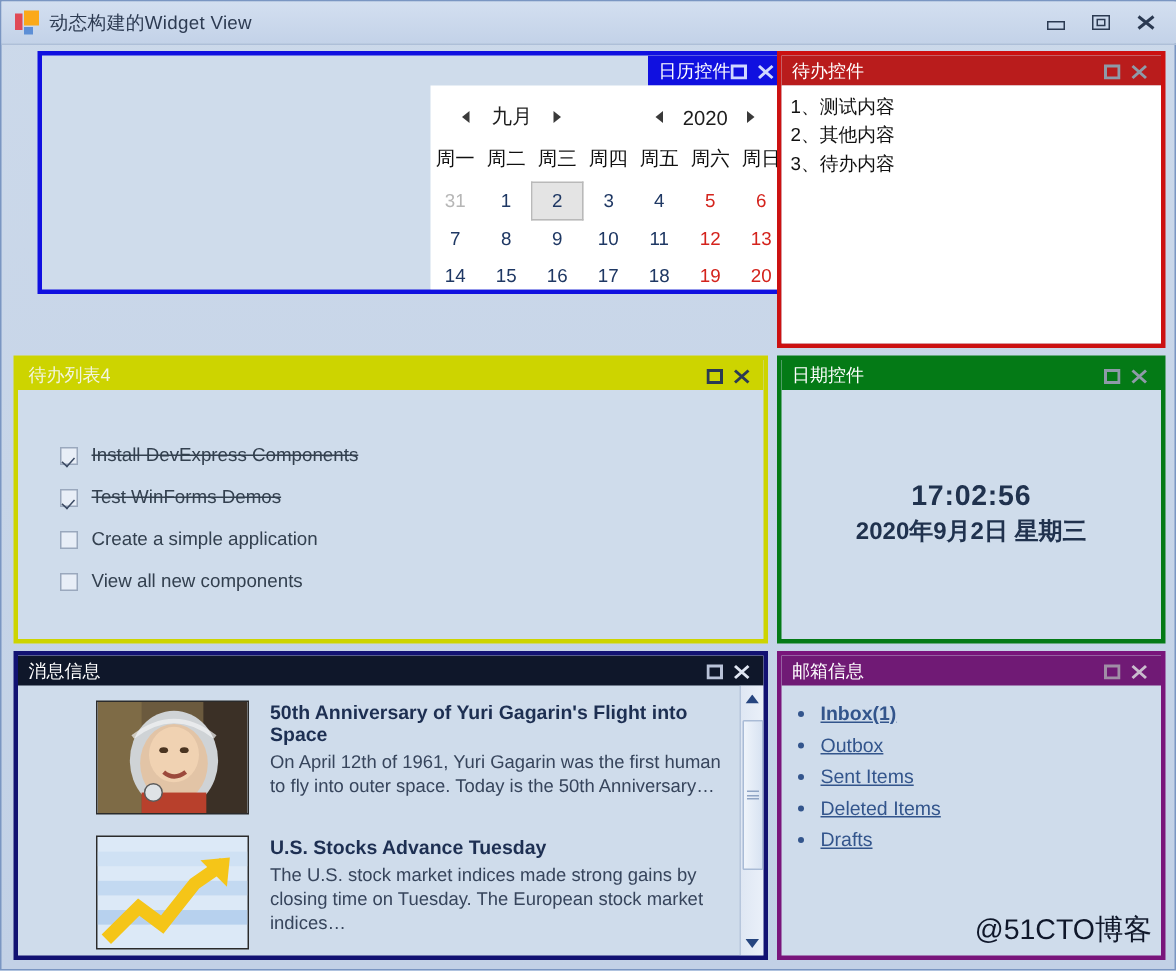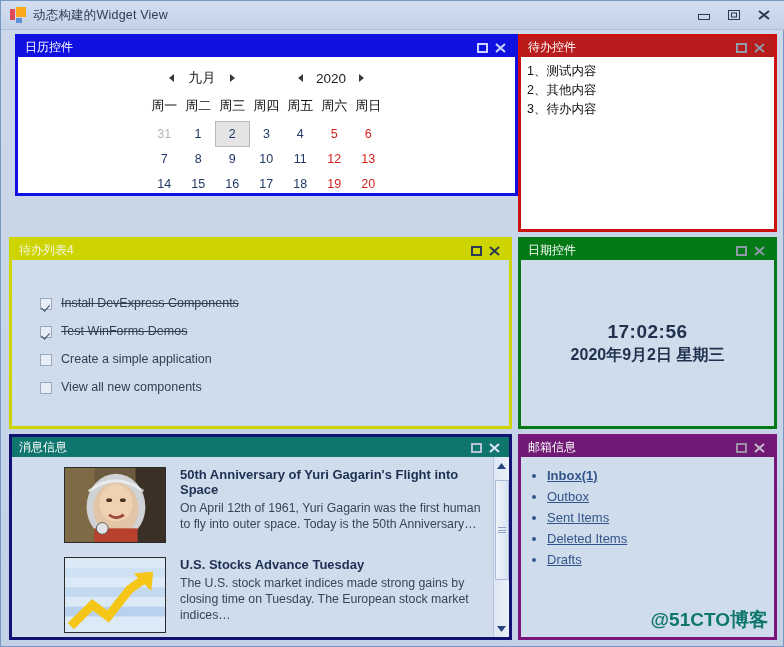--- a/index.html
+++ b/index.html
@@ -54,32 +54,32 @@
     display: flex; align-items: center;
     padding: 0 4px 0 7px;
     font-size: 12px; color: #ffffff; white-space: nowrap;
   }
   .w-title .lbl { line-height: 1; }
   .w-btns { margin-left: auto; display: flex; align-items: center; gap: 7px; padding-right: 5px; }
   .w-btn { display: flex; align-items: center; justify-content: center; cursor: default; }
   .w-body { flex: 1 1 auto; position: relative; overflow: hidden; }
 
   
-  #w-calendar { left: 6px;   top: 0;   width: 503px; height: 162px; border: 3px solid #1010e0; }
+  #w-calendar { left: 16px;   top: 0;   width: 503px; height: 162px; border: 3px solid #1010e0; align-items: flex-end; }
   #w-todo     { left: 509px; top: 0;  width: 259px; height: 198px; border: 3px solid #cc1111; }
   #w-tasks    { left: 0;   top: 203px; width: 503px; height: 192px; border: 3px solid #cdd400; }
   #w-date     { left: 509px; top: 203px; width: 259px; height: 192px; border: 3px solid #047a16; }
   #w-news     { left: 0;   top: 400px; width: 503px; height: 206px; border: 3px solid #121272; }
   #w-mail     { left: 509px; top: 400px; width: 259px; height: 206px; border: 3px solid #79157b; }
 
   #w-calendar .w-title { background: #1010e0; }
   #w-todo .w-title     { background: #b91c1c; }
   #w-tasks .w-title    { background: #cdd400; color: #f2f5e0; }
   #w-date .w-title     { background: #047a16; }
-  #w-news .w-title     { background: #0f766e; }
+  #w-news .w-title     { background: #0f172a; }
   #w-mail .w-title     { background: #701a75; }
 
   #w-calendar .w-body, #w-todo .w-body { background: #ffffff; }
 
   
   .cal-nav {
     display: flex; align-items: center; justify-content: center;
     gap: 63px; padding-top: 12px; font-size: 13px; color: #1d1d1d;
   }
   .cal-nav-grp { display: flex; align-items: center; gap: 11px; }
@@ -152,21 +152,21 @@
   #sb-thumb .grip { width: 8px; height: 6px; border-top: 1px solid #8fa4c4; border-bottom: 1px solid #8fa4c4; position: relative; }
   #sb-thumb .grip::after { content:""; position:absolute; left:0; right:0; top:2px; border-top:1px solid #8fa4c4; }
 
   
   .mail-list { padding: 8px 0 0 26px; }
   .mail-list li { font-size: 13px; line-height: 21px; color: #33558c; }
   .mail-list li a { color: #33558c; text-decoration: underline; cursor: default; }
   .mail-list li.unread a { font-weight: bold; }
   #watermark {
     position: absolute; right: 6px; bottom: 4px;
-    font-size: 19px; color: #0f766e; white-space: nowrap; user-select: none; font-weight: bold;
+    font-size: 19px; color: #0f172a; white-space: nowrap; user-select: none;
   }
 </style>
 </head>
 <body>
 
 <div id="app">
 
   <div id="titlebar">
     <div id="app-icon">
       <span class="sq sq-red"></span>

